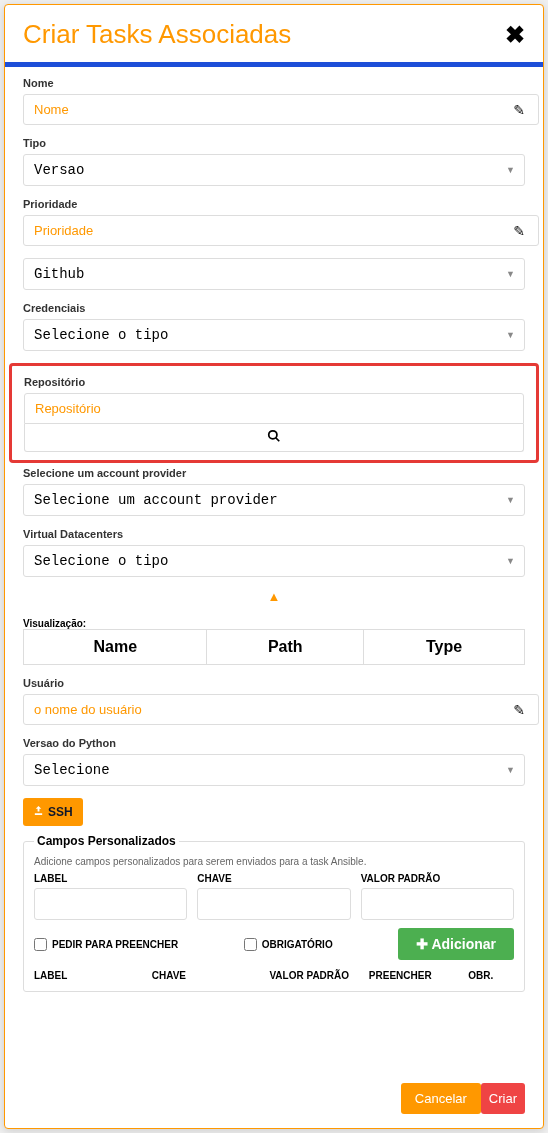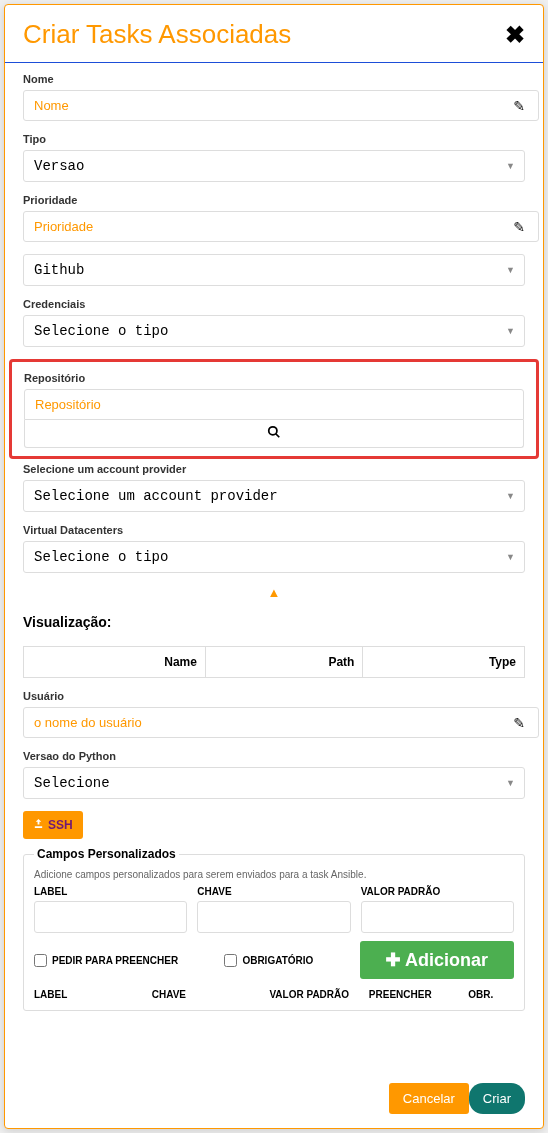--- a/index.html
+++ b/index.html
@@ -18,21 +18,21 @@
       width: 100%;
       height: 100%;
       display: flex;
       flex-direction: column;
     }
     .modal-header {
       display: flex;
       justify-content: space-between;
       align-items: center;
       padding: 14px 18px 12px 18px;
-      border-bottom: 1px solid #1d4ed8;
+      border-bottom: 5px solid #1d4ed8;
     }
     .modal-title {
       color: #ff9800;
       font-size: 26px;
       font-weight: 400;
     }
     .close-icon {
       font-size: 24px;
       font-weight: bold;
       cursor: pointer;
@@ -118,39 +118,39 @@
       cursor: pointer;
       font-size: 14px;
     }
     .warn-icon {
       text-align: center;
       color: #ff9800;
       margin: 8px 0 14px 0;
       font-size: 13px;
     }
     .vis-label {
-      font-size: 14px;
-      font-weight: 600;
-      margin-bottom: 16px;
+      font-size: 10px;
+      font-weight: 600;
+      margin-bottom: 0;
     }
     .table {
       width: 100%;
       border: 1px solid #ddd;
       border-collapse: collapse;
     }
     .table th {
-      text-align: right;
-      font-size: 12px;
+      text-align: center;
+      font-size: 16px;
       font-weight: 600;
       padding: 8px;
       border: 1px solid #ddd;
     }
     .ssh-btn {
       background: #ff9800;
-      color: #701a75;
+      color: #0f172a;
       border: none;
       border-radius: 3px;
       padding: 7px 10px;
       font-size: 12px;
       font-weight: 600;
       cursor: pointer;
       display: inline-flex;
       align-items: center;
       gap: 4px;
     }
@@ -203,22 +203,22 @@
       align-items: center;
       gap: 5px;
       font-size: 10px;
       font-weight: 700;
     }
     .add-btn {
       background: #4caf50;
       color: #fff;
       border: none;
       border-radius: 3px;
-      padding: 8px 26px;
-      font-size: 18px;
+      padding: 8px 18px;
+      font-size: 14px;
       font-weight: 600;
       cursor: pointer;
     }
     .cf-header-row {
       display: flex;
       font-size: 10px;
       font-weight: 700;
       gap: 8px;
     }
     .cf-header-row span:nth-child(1){ flex: 1.2; }
@@ -234,25 +234,25 @@
     .cancel-btn {
       background: #ff9800;
       color: #fff;
       border: none;
       border-radius: 3px;
       padding: 8px 14px;
       font-size: 13px;
       cursor: pointer;
     }
     .create-btn {
-      background: #0f766e;
+      background: #ef4444;
       color: #fff;
       border: none;
-      border-radius: 14px;
-      padding: 8px 14px;
+      border-radius: 3px;
+      padding: 8px 8px;
       font-size: 13px;
       cursor: not-allowed;
     }
     .repo-input {
       border-radius: 3px 3px 0 0;
     }
   </style>
 </head>
 <body>
 

